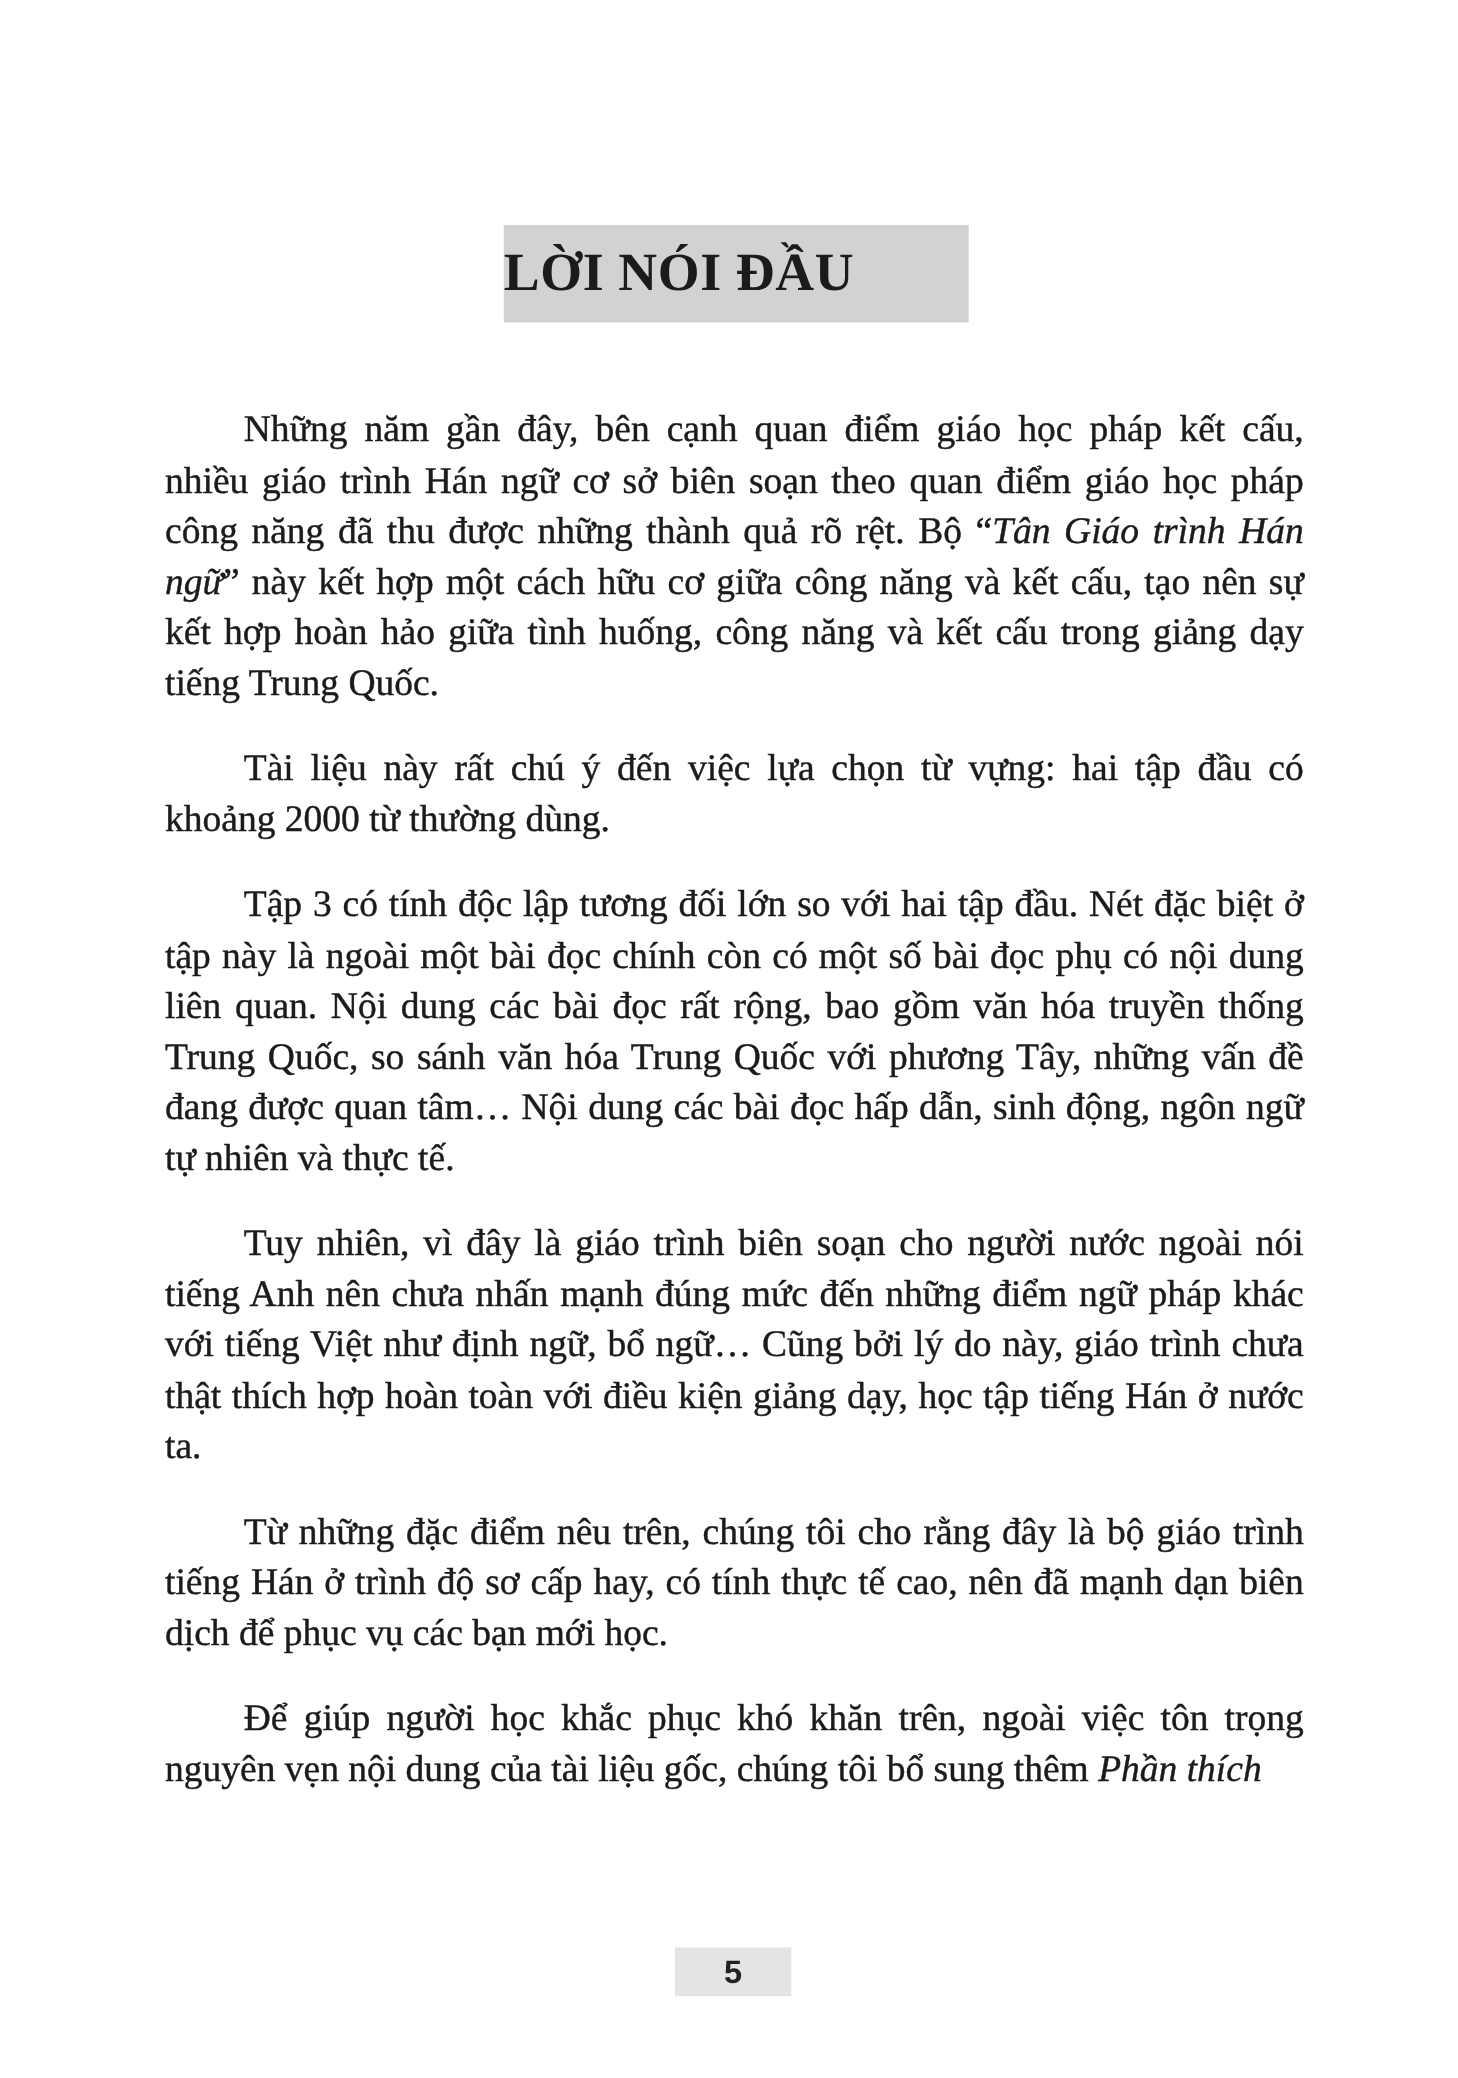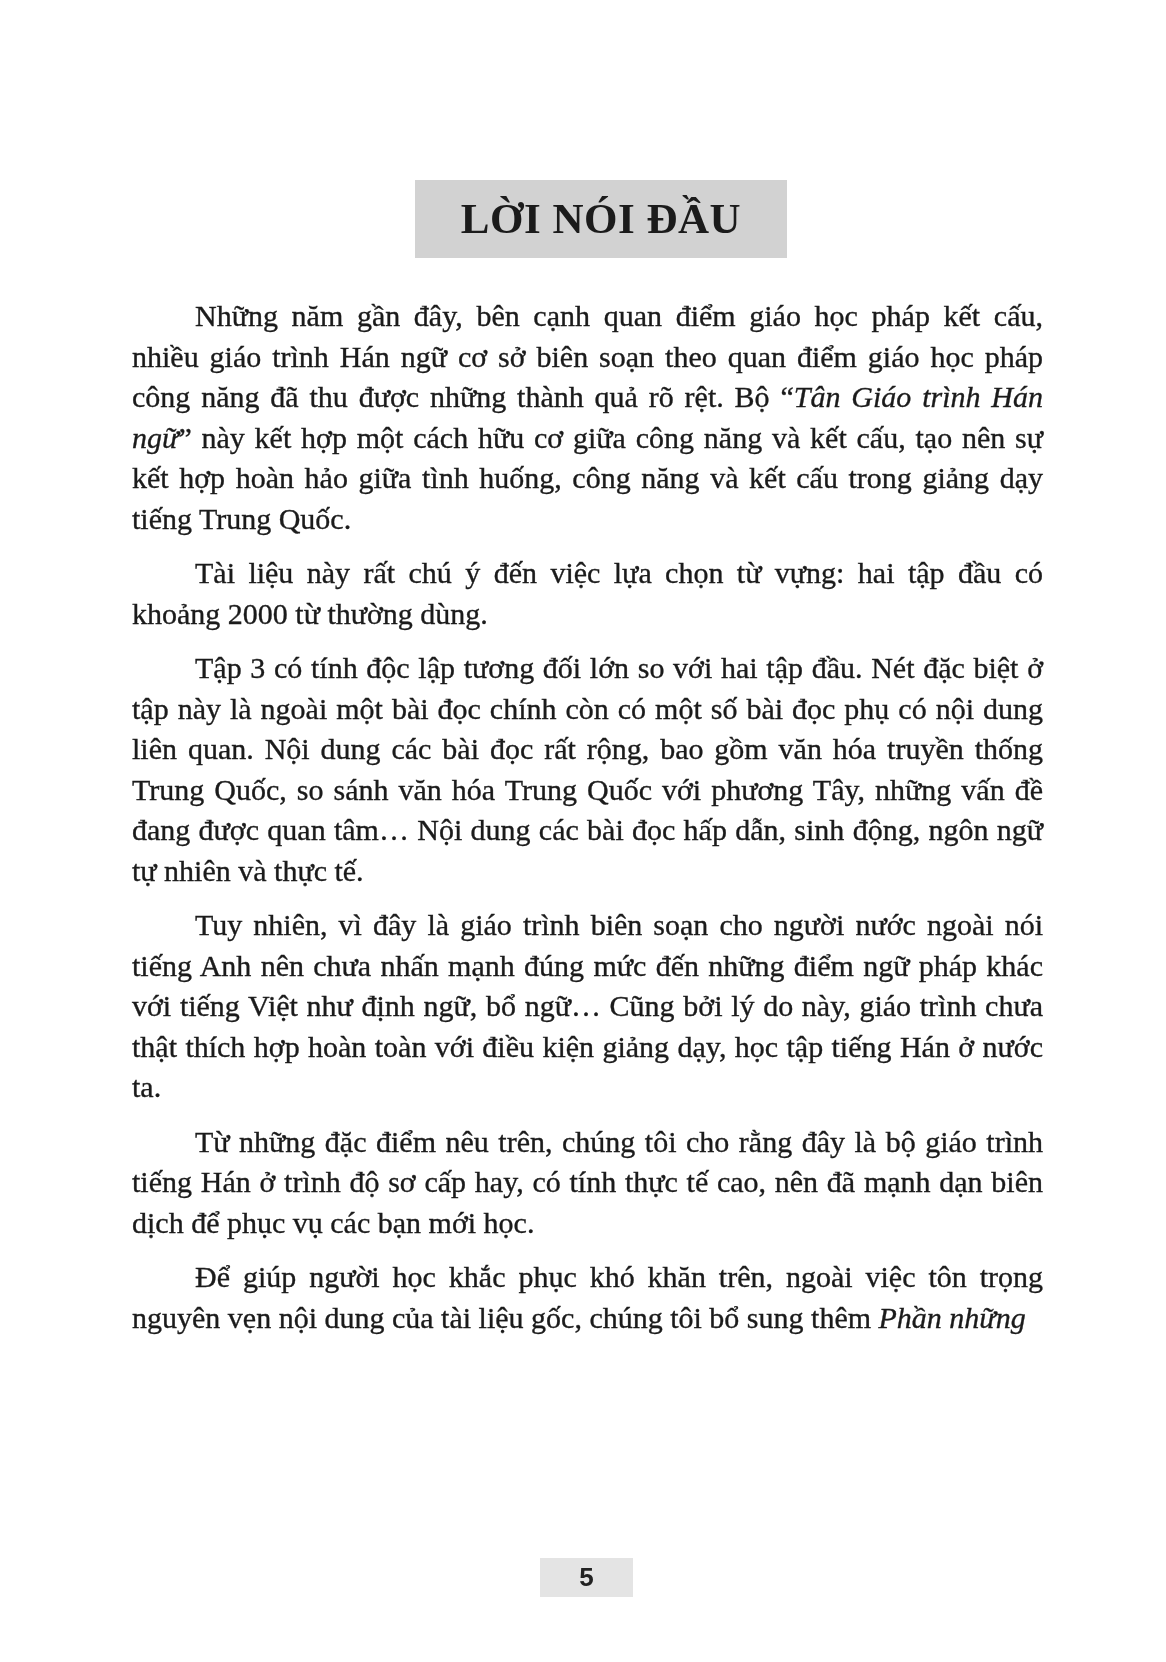--- a/index.html
+++ b/index.html
@@ -14,48 +14,48 @@
     position: relative;
     width: 1166px;
     height: 1662px;
     background: var(--paper);
     font-family: "Liberation Serif", "DejaVu Serif", serif;
     color: var(--ink);
     overflow: hidden;
   }
   .title-box {
     position: absolute;
-    left: 415px;
+    left: 403px;
     top: 180px;
     width: 372px;
     height: 78px;
     background: var(--header-bg);
     display: flex;
     align-items: center;
-    justify-content: center;
   }
   .title-box .title-text {
     font-size: 43px;
     font-weight: bold;
     letter-spacing: 0.5px;
     white-space: nowrap;
     transform: translateY(-1px);
   }
   .content {
     position: absolute;
     left: 132px;
     top: 296px;
     width: 911px;
   }
   .content p {
     font-size: 30px;
     line-height: 40.5px;
     text-align: justify;
     text-indent: 63px;
     margin-bottom: 14px;
+    margin-top: 28px;
     -webkit-text-stroke: 0.35px var(--ink);
   }
   .seg.italic { font-style: italic; }
   .page-number-box {
     position: absolute;
     left: 540px;
     top: 1558px;
     width: 93px;
     height: 39px;
     background: var(--footer-bg);
@@ -85,20 +85,20 @@
 
 
     <p><span class="seg">Tài liệu này rất chú ý đến việc lựa chọn từ vựng: hai tập đầu có khoảng 2000 từ thường dùng.</span></p>
 
     <p><span class="seg">Tập 3 có tính độc lập tương đối lớn so với hai tập đầu. Nét đặc biệt ở tập này là ngoài một bài đọc chính còn có một số bài đọc phụ có nội dung liên quan. Nội dung các bài đọc rất rộng, bao gồm văn hóa truyền thống Trung Quốc, so sánh văn hóa Trung Quốc với phương Tây, những vấn đề đang được quan tâm… Nội dung các bài đọc hấp dẫn, sinh động, ngôn ngữ tự nhiên và thực tế.</span></p>
 
     <p><span class="seg">Tuy nhiên, vì đây là giáo trình biên soạn cho người nước ngoài nói tiếng Anh nên chưa nhấn mạnh đúng mức đến những điểm ngữ pháp khác với tiếng Việt như định ngữ, bổ ngữ… Cũng bởi lý do này, giáo trình chưa thật thích hợp hoàn toàn với điều kiện giảng dạy, học tập tiếng Hán ở nước ta.</span></p>
 
     <p><span class="seg">Từ những đặc điểm nêu trên, chúng tôi cho rằng đây là bộ giáo trình tiếng Hán ở trình độ sơ cấp hay, có tính thực tế cao, nên đã mạnh dạn biên dịch để phục vụ các bạn mới học.</span></p>
 
-    <p><span class="seg">Để giúp người học khắc phục khó khăn trên, ngoài việc tôn trọng nguyên vẹn nội dung của tài liệu gốc, chúng tôi bổ sung thêm </span><span class="seg italic">Phần những</span></p>
+    <p><span class="seg">Để giúp người học khắc phục khó khăn trên, ngoài việc tôn trọng nguyên vẹn nội dung của tài liệu gốc, chúng tôi bổ sung thêm </span><span class="seg italic">Phần thích</span></p>
   </div>
 
   <div class="page-number-box">
     <span class="num">5</span>
   </div>
 
 </div>
 
 </body></html>

